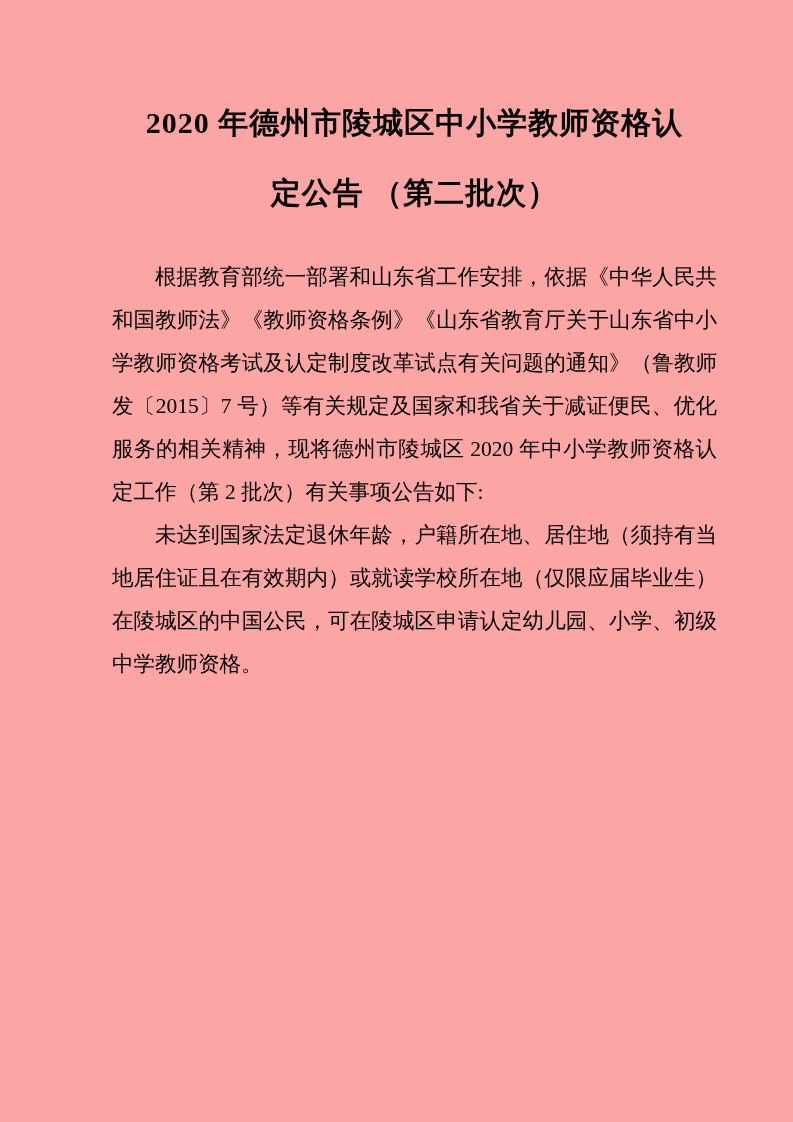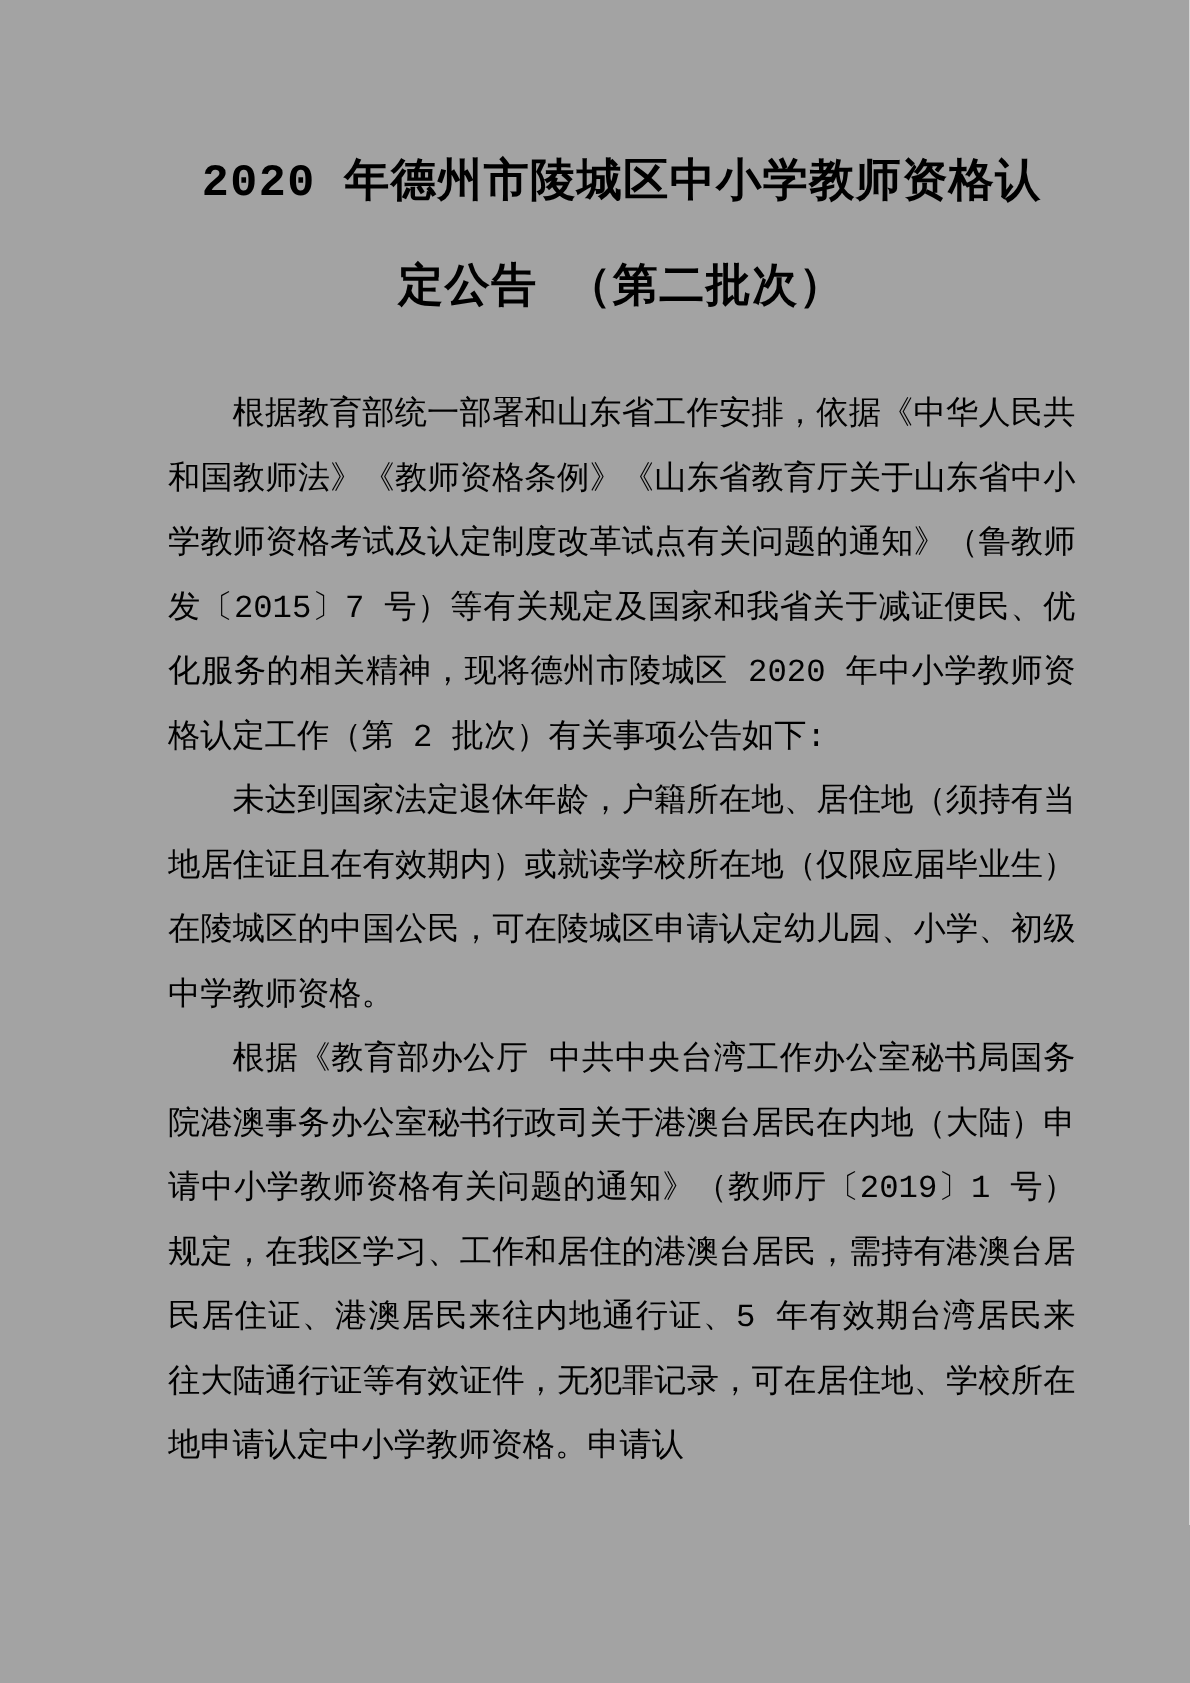--- a/index.html
+++ b/index.html
@@ -5,26 +5,26 @@
   html, body {
     margin: 0;
     padding: 0;
     background: #ffffff;
   }
   .page {
     position: relative;
     width: 793px;
     height: 1122px;
     margin: 0 auto;
-    background: #a3a3a3;
+    background: #fca5a5;
     box-sizing: border-box;
     padding: 88px 76px 0 112px;
     overflow: hidden;
     color: #000000;
-    font-family: Liberation Mono, monospace;
+    font-family: Liberation Serif, serif;
   }
   .title {
     margin: 0 0 28px 0;
     font-size: 30px;
     font-weight: bold;
     line-height: 70px;
     text-align: center;
     letter-spacing: 1px;
   }
   .title-line {
@@ -59,17 +59,16 @@
     <span class="title-line">定公告 （第二批次）</span>
   </h1>
 
   <div class="body-text">
 
     <p class="para">根据教育部统一部署和山东省工作安排，依据《中华人民共和国教师法》《教师资格条例》《山东省教育厅关于山东省中小学教师资格考试及认定制度改革试点有关问题的通知》（鲁教师发〔2015〕7 号）等有关规定及国家和我省关于减证便民、优化服务的相关精神，现将德州市陵城区 2020 年中小学教师资格认定工作（第 2 批次）有关事项公告如下:</p>
 
 
     <p class="para">未达到国家法定退休年龄，户籍所在地、居住地（须持有当地居住证且在有效期内）或就读学校所在地（仅限应届毕业生）在陵城区的中国公民，可在陵城区申请认定幼儿园、小学、初级中学教师资格。</p>
 
-    <p class="para">根据《教育部办公厅 中共中央台湾工作办公室秘书局国务院港澳事务办公室秘书行政司关于港澳台居民在内地（大陆）申请中小学教师资格有关问题的通知》（教师厅〔2019〕1 号）规定，在我区学习、工作和居住的港澳台居民，需持有港澳台居民居住证、港澳居民来往内地通行证、5 年有效期台湾居民来往大陆通行证等有效证件，无犯罪记录，可在居住地、学校所在地申请认定中小学教师资格。申请认</p>
 
   </div>
 
 </div>
 
 </body></html>

